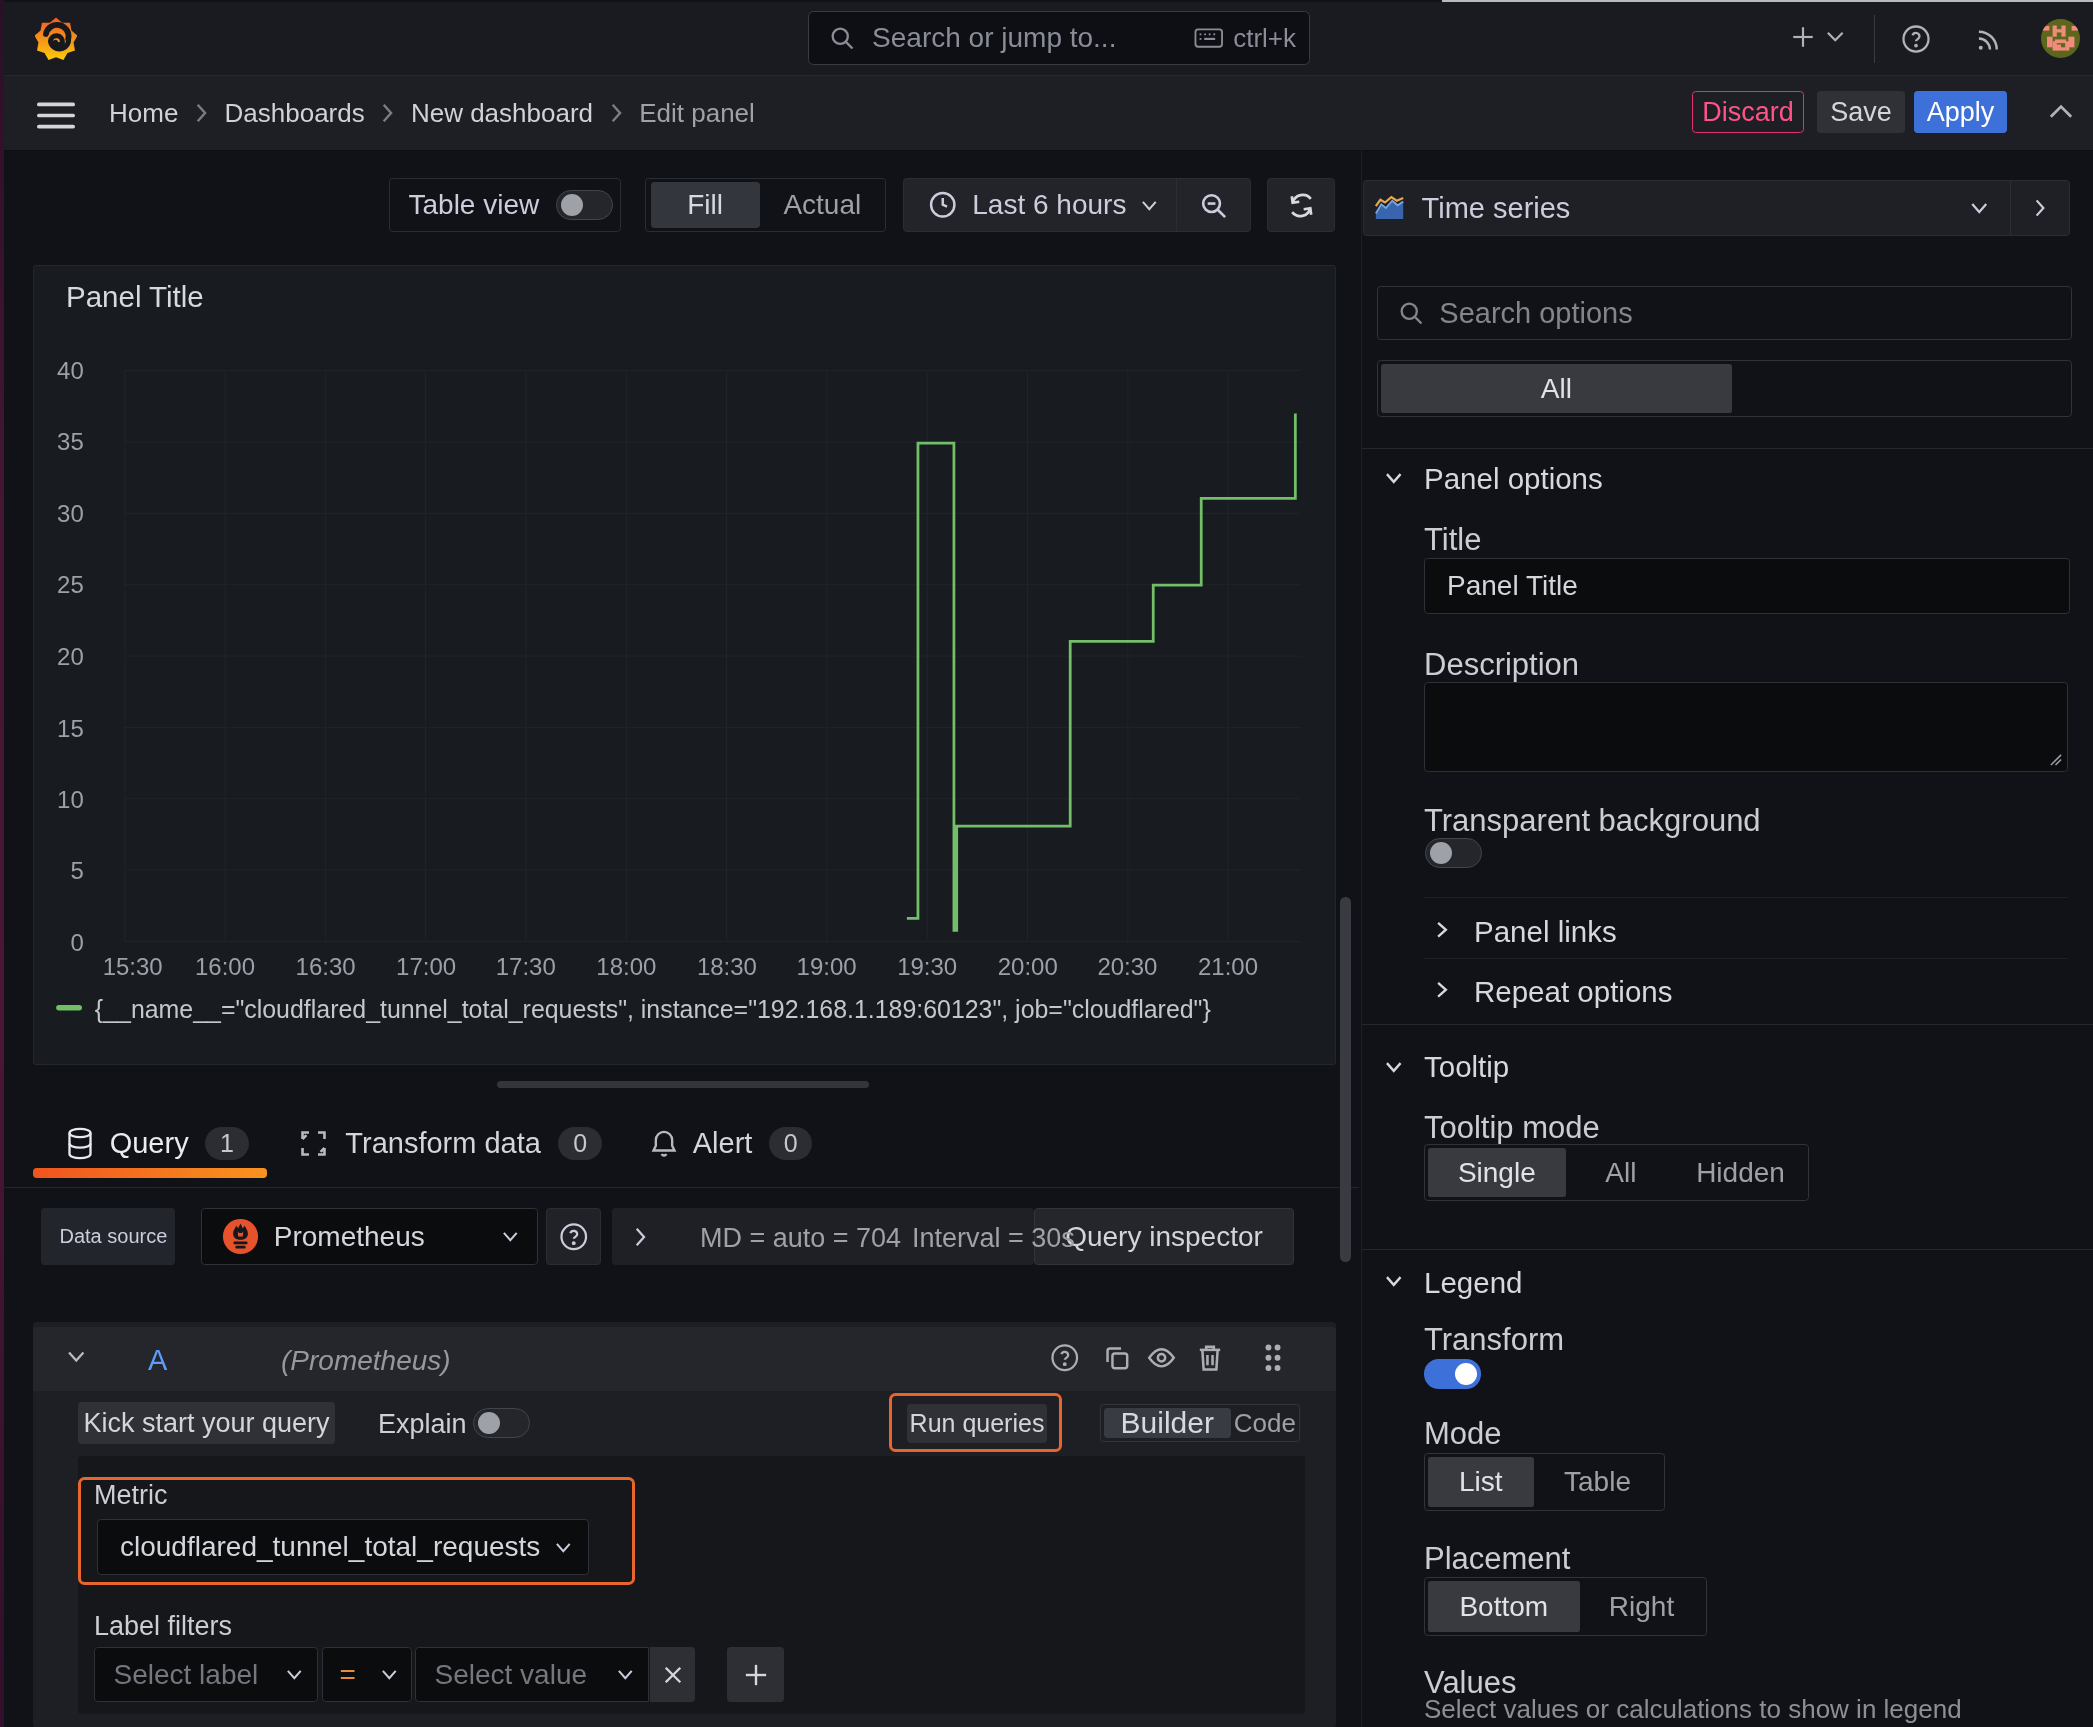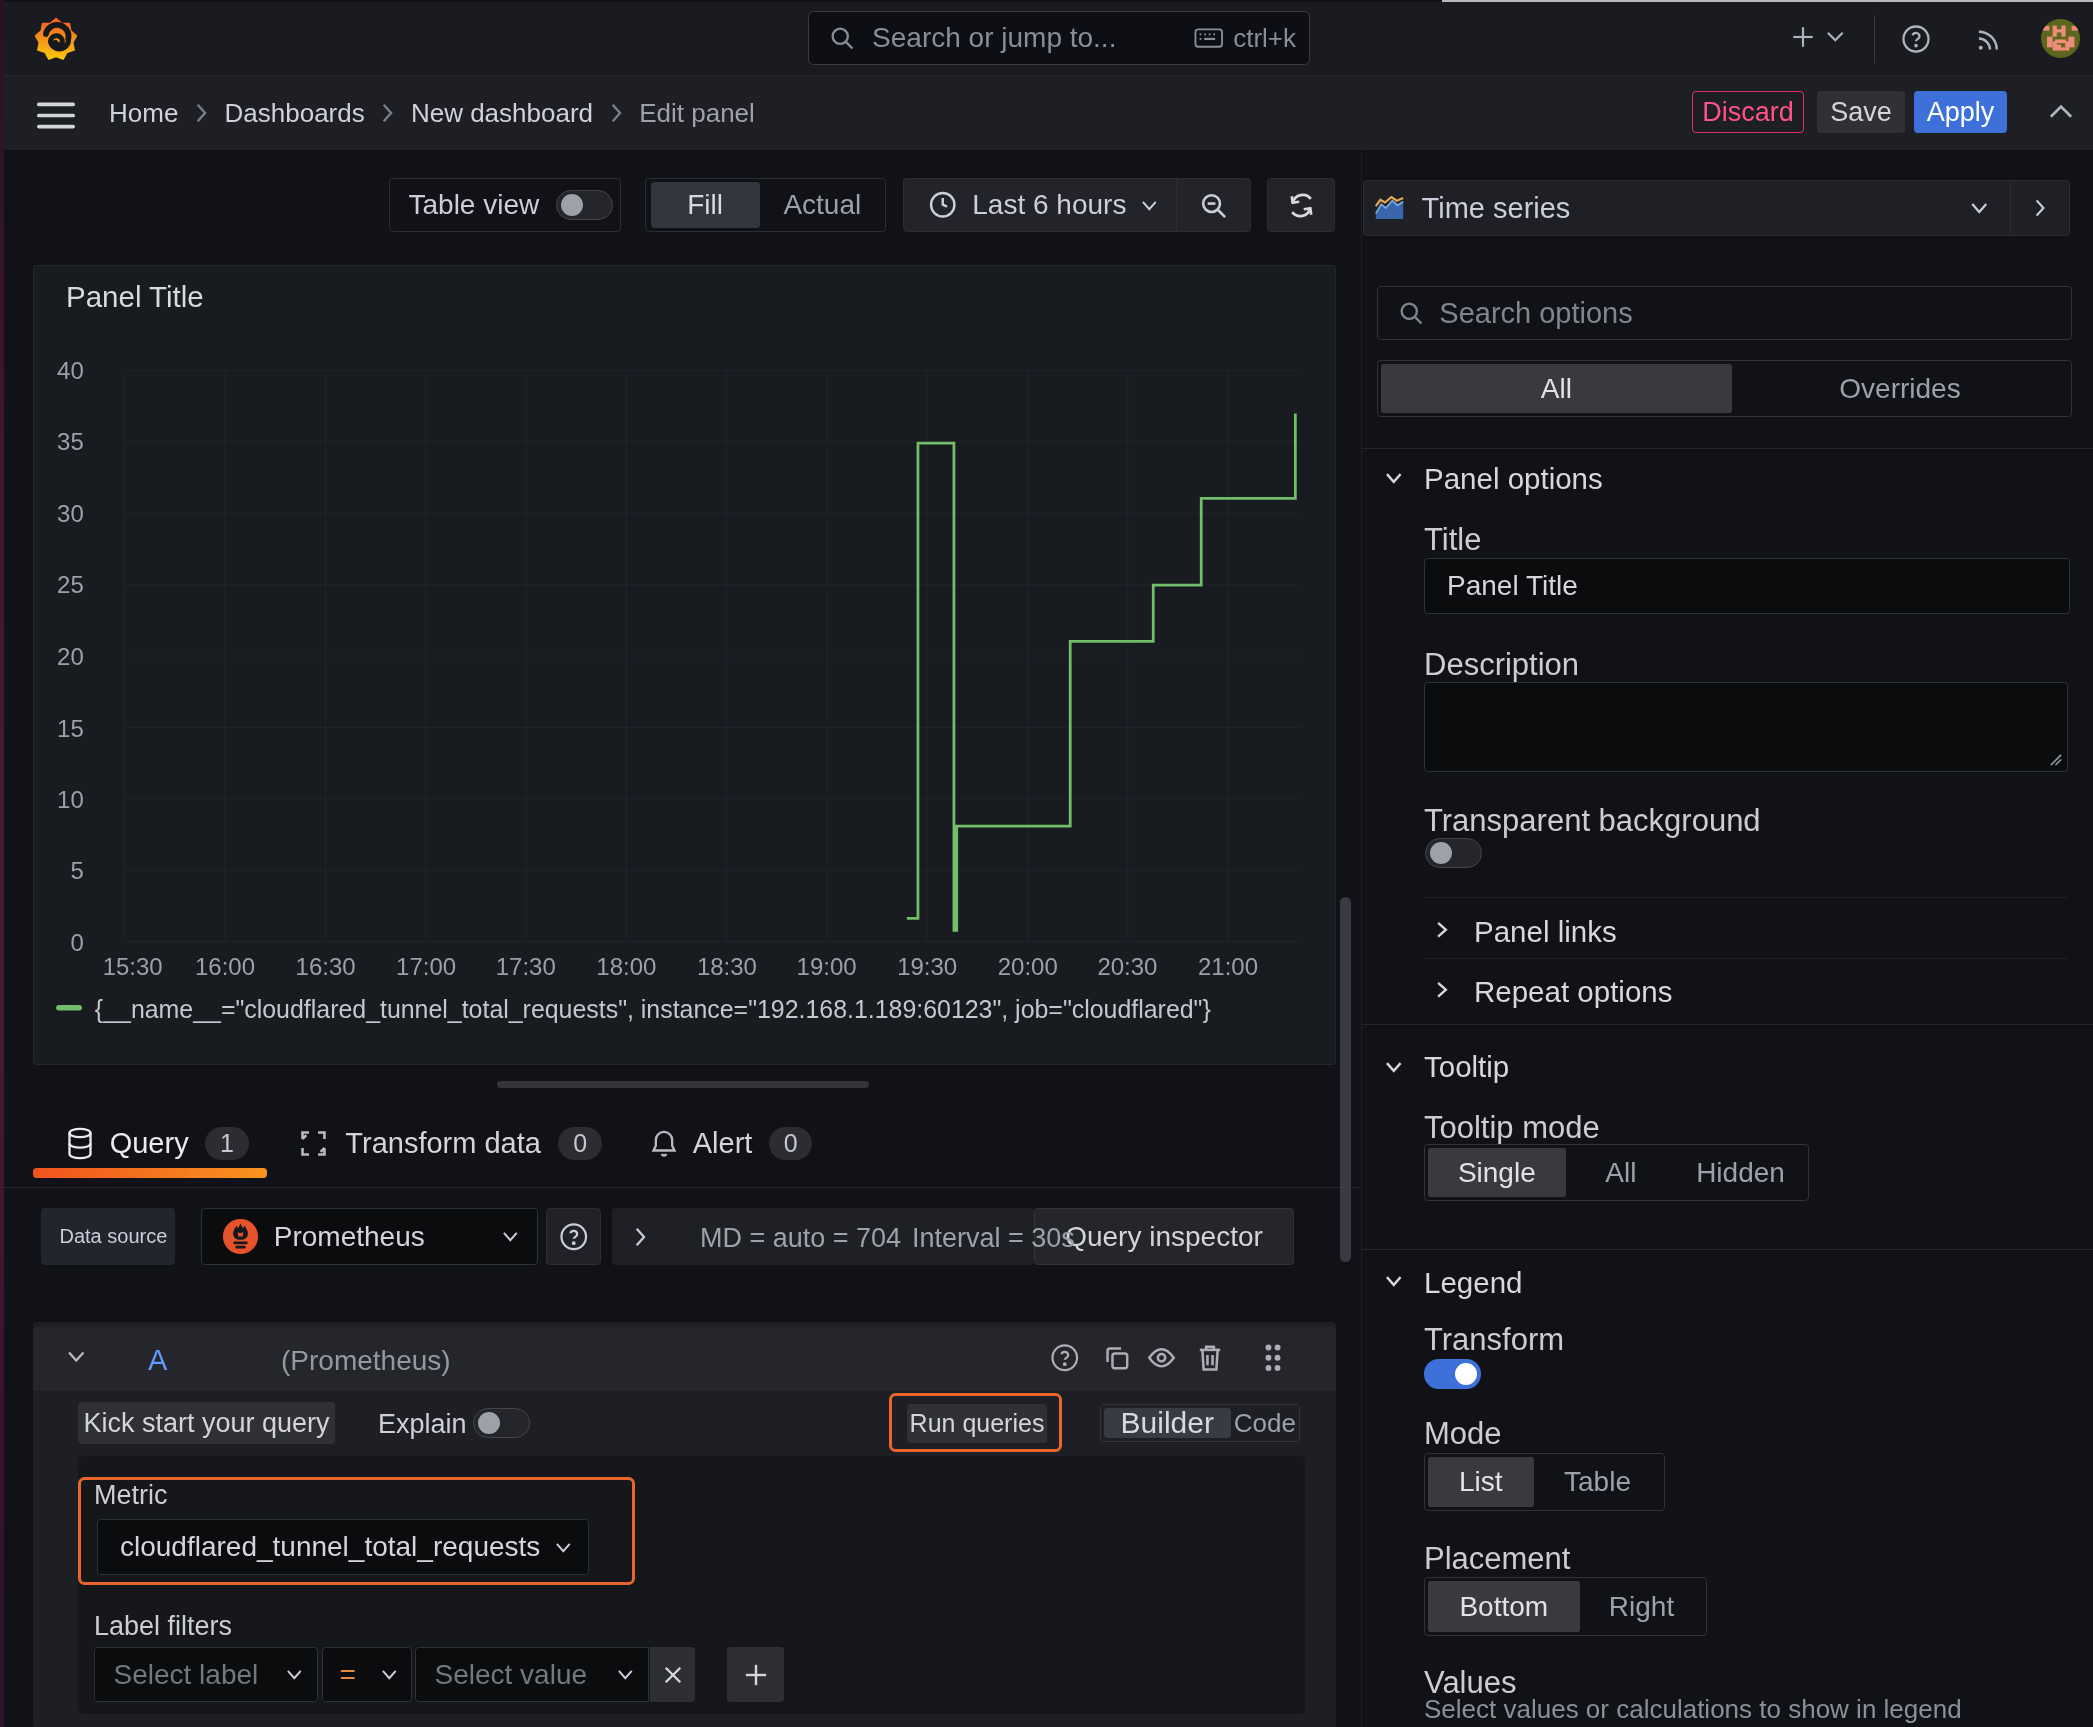--- a/index.html
+++ b/index.html
@@ -331,21 +331,21 @@
 <div class="abs" style="left:1034px;top:1208px;width:260px;height:57px;background:#24262c;border:0.9px solid #33343a;border-radius:3.7px;display:flex;align-items:center;justify-content:center;font-size:28px;color:#d4d5db">Query inspector</div>
 <div class="abs muted" style="left:912px;top:1223px;font-size:27px">Interval = 30s</div>
 
 
 <div class="abs" style="left:33px;top:1322px;width:1303px;height:406px;background:#1d1f24;border-radius:3.7px"></div>
 <div class="abs" style="left:33px;top:1327px;width:1303px;height:64px;background:#24262b;border-radius:3.7px 3.7px 0 0"></div>
 <svg class="abs" style="left:67px;top:1350px" width="18.5" height="13" viewBox="0 0 18 12" fill="none" stroke="#b9bac1" stroke-width="2.2">
     <polyline points="2,2 9,10 16,2"></polyline>
   </svg>
 <div class="abs" style="left:148px;top:1344px;font-size:29px;font-weight:500;color:#5e9bfa">A</div>
-<div class="abs" style="left:281px;top:1345px;font-size:28px;color:#9698a0">(Prometheus)</div>
+<div class="abs" style="left:281px;top:1345px;font-size:28px;font-style:italic;color:#9698a0">(Prometheus)</div>
 <g>
 <svg class="abs" style="left:1050px;top:1343px" width="29.5" height="29.5" viewBox="0 0 24 24" fill="none" stroke="#adaeb5" stroke-width="1.8">
       <circle cx="12" cy="12" r="10"></circle>
       <path d="M9.2 9a2.9 2.9 0 0 1 5.6 1c0 1.9-2.8 2.2-2.8 3.7"></path>
       <circle cx="12" cy="17.2" r="0.7" fill="#adaeb5"></circle>
     </svg>
 <svg class="abs" style="left:1102px;top:1343px" width="29.5" height="29.5" viewBox="0 0 24 24" fill="none" stroke="#adaeb5" stroke-width="2">
       <rect x="8.5" y="8.5" width="12" height="12" rx="2"></rect>
       <path d="M15.5 4.5 h-9 a2 2 0 0 0 -2 2 v9"></path>
     </svg>
@@ -452,21 +452,20 @@
 <div class="abs" style="left:1377px;top:286px;width:695px;height:54px;border:0.9px solid #323338;border-radius:3.7px;display:flex;align-items:center">
   <svg style="margin-left:18.5px" width="28" height="28" viewBox="0 0 24 24" fill="none" stroke="#83858d" stroke-width="2">
       <circle cx="10.5" cy="10.5" r="6.5"></circle>
       <line x1="15.5" y1="15.5" x2="21" y2="21"></line>
     </svg>
   <span style="margin-left:14.8px;font-size:29px;color:#83858d">Search options</span>
 </div>
 
 <div class="radio" style="left:1377px;top:360px;width:695px;height:57px">
   <div class="on" style="width:351px">All</div>
-  <div class="off" style="flex:1">Overrides</div>
 </div>
 <div class="sb-secdiv" style="top:448px"></div>
 
 <svg class="abs" style="left:1385px;top:472px" width="17.5" height="12" viewBox="0 0 18 12" fill="none" stroke="#d7d8dc" stroke-width="2.4">
     <polyline points="2,2 9,10 16,2"></polyline>
   </svg>
 <div class="abs sb-head" style="left:1424px;top:462px">Panel options</div>
 <div class="abs sb-label" style="left:1424px;top:522px">Title</div>
 <div class="abs input" style="left:1424px;top:558px;width:646px;height:56px">
     <span style="margin-left:22px">Panel Title</span>

